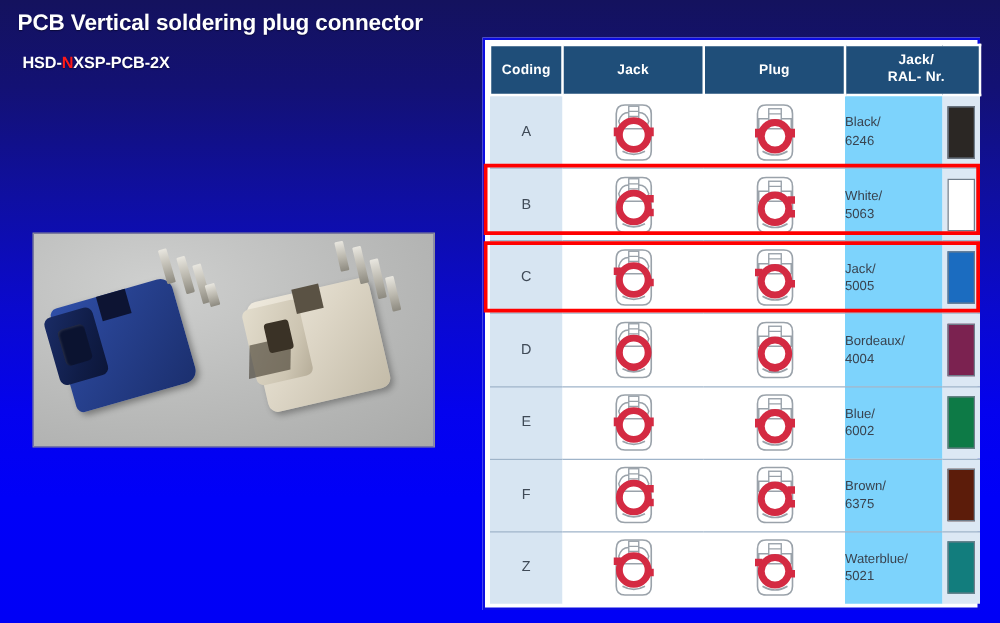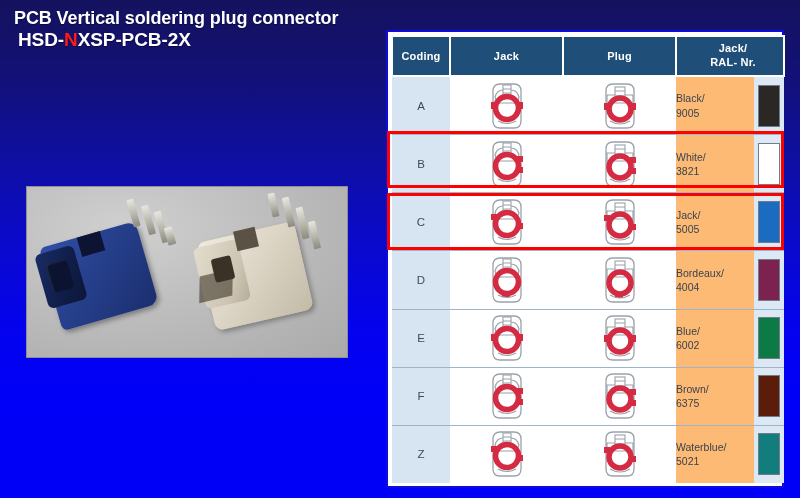--- a/index.html
+++ b/index.html
@@ -37,22 +37,23 @@
   }
   #title-line1 {
     font-size: 18px;
     font-weight: bold;
     color: #ffffff;
     letter-spacing: -0.1px;
     text-shadow: 0 1px 1px rgba(0,0,0,0.45);
     white-space: nowrap;
   }
   #title-line2 {
+    margin-top: 13px;
     margin-left: 4px;
-    font-size: 19px;
+    font-size: 13px;
     font-weight: bold;
     color: #ffffff;
     letter-spacing: -0.1px;
     text-shadow: 0 1px 1px rgba(0,0,0,0.45);
     white-space: nowrap;
   }
   #title-line2 .hl {
     color: #ff1a1a;
   }
 
@@ -212,21 +213,21 @@
     background: #d7e5f2;
     text-align: center;
     font-size: 11.5px;
     color: #3f4a57;
   }
   td.cell-icon {
     background: #ffffff;
     text-align: center;
   }
   td.color-name {
-    background: #fdba74;
+    background: #7dd3fc;
     font-size: 10.5px;
     color: #39434f;
     line-height: 1.35;
     padding-left: 7px;
   }
   td.swatch-cell {
     background: #dce8f4;
     padding: 0 5px;
   }
   .swatch {
@@ -327,21 +328,21 @@
                 <rect x="19" y="6" width="10" height="9" fill="#fff" stroke="#9aa2aa" stroke-width="1.1"></rect>
                 <line x1="19" y1="10" x2="29" y2="10" stroke="#9aa2aa" stroke-width="1"></line>
                 <circle cx="24" cy="28" r="11" fill="none" stroke="#d42a42" stroke-width="5.5"></circle>
                 <rect x="8" y="22" width="5" height="7" fill="#d42a42"></rect>
                 <rect x="35" y="22" width="5" height="7" fill="#d42a42"></rect>
                 <path d="M14 40 Q24 46 34 40" fill="none" stroke="#9aa2aa" stroke-width="1.2"></path>
               </svg>
             </td>
             <td class="color-name">
               <div>Black/</div>
-              <div>9005</div>
+              <div>6246</div>
             </td>
             <td class="swatch-cell">
               <div class="swatch" style="background: rgb(43, 39, 36);"></div>
             </td>
           </tr>
           <tr class="row">
             <td class="coding">B</td>
             <td class="cell-icon">
               <svg class="conn-icon" width="48" height="50" viewBox="0 0 48 50">
                 <path d="M10 10 Q10 3 17 3 L31 3 Q38 3 38 10 L38 40 Q38 47 31 47 L17 47 Q10 47 10 40 Z" fill="#fff" stroke="#9aa2aa" stroke-width="1.3"></path>
@@ -362,21 +363,21 @@
                 <rect x="19" y="6" width="10" height="9" fill="#fff" stroke="#9aa2aa" stroke-width="1.1"></rect>
                 <line x1="19" y1="10" x2="29" y2="10" stroke="#9aa2aa" stroke-width="1"></line>
                 <circle cx="24" cy="28" r="11" fill="none" stroke="#d42a42" stroke-width="5.5"></circle>
                 <rect x="34" y="18" width="6" height="6" fill="#d42a42"></rect>
                 <rect x="34" y="29" width="6" height="6" fill="#d42a42"></rect>
                 <path d="M14 40 Q24 46 34 40" fill="none" stroke="#9aa2aa" stroke-width="1.2"></path>
               </svg>
             </td>
             <td class="color-name">
               <div>White/</div>
-              <div>3821</div>
+              <div>5063</div>
             </td>
             <td class="swatch-cell">
               <div class="swatch" style="background: rgb(255, 255, 255);"></div>
             </td>
           </tr>
           <tr class="row">
             <td class="coding">C</td>
             <td class="cell-icon">
               <svg class="conn-icon" width="48" height="50" viewBox="0 0 48 50">
                 <path d="M10 10 Q10 3 17 3 L31 3 Q38 3 38 10 L38 40 Q38 47 31 47 L17 47 Q10 47 10 40 Z" fill="#fff" stroke="#9aa2aa" stroke-width="1.3"></path>

